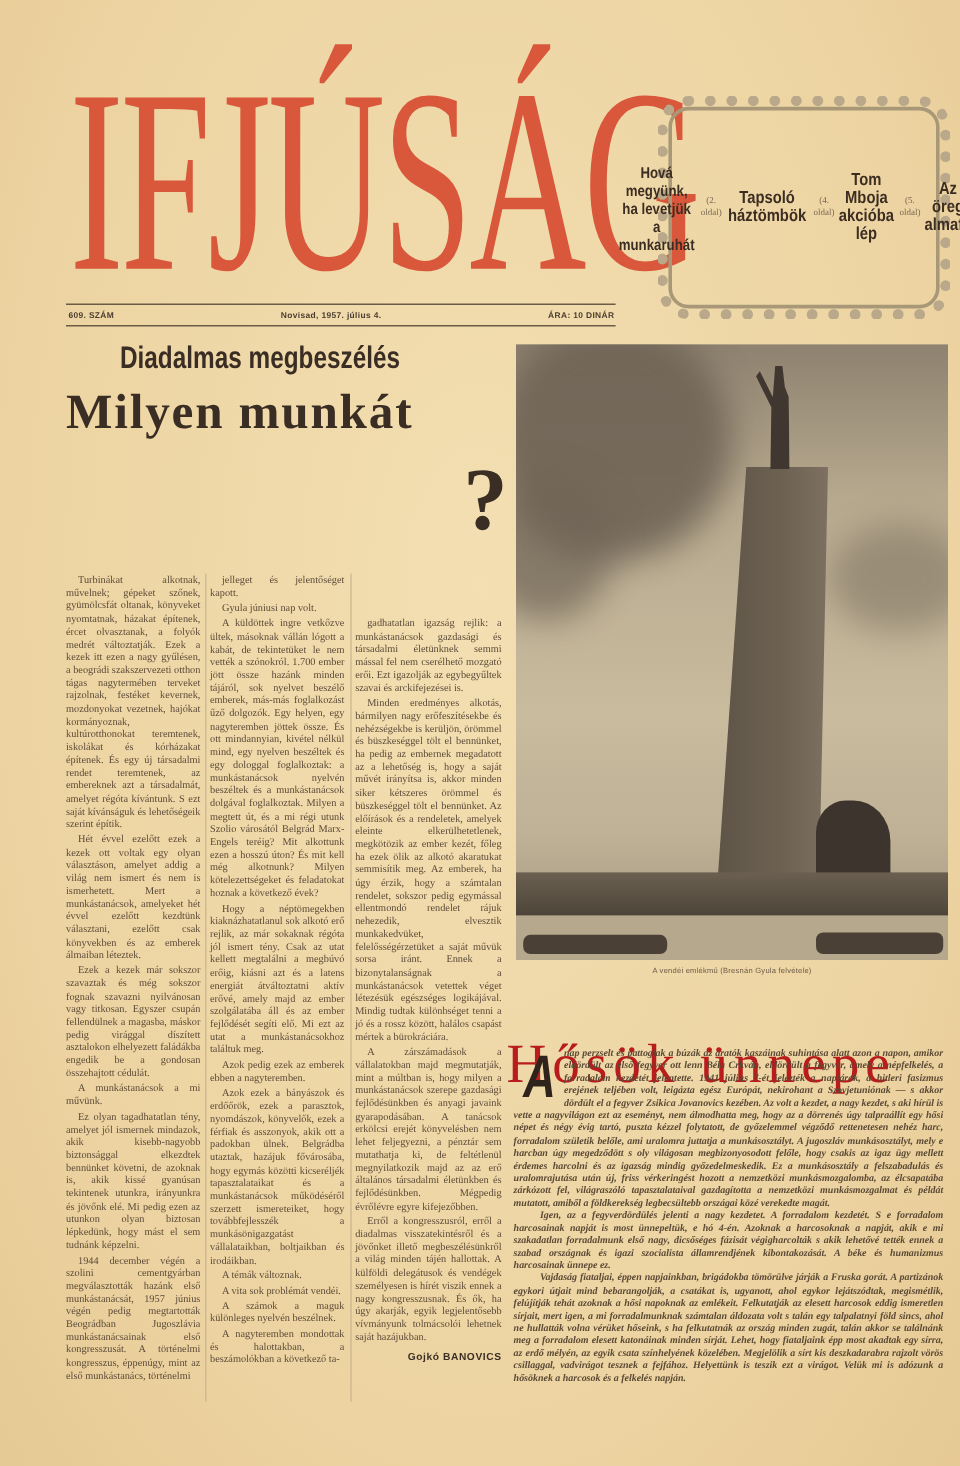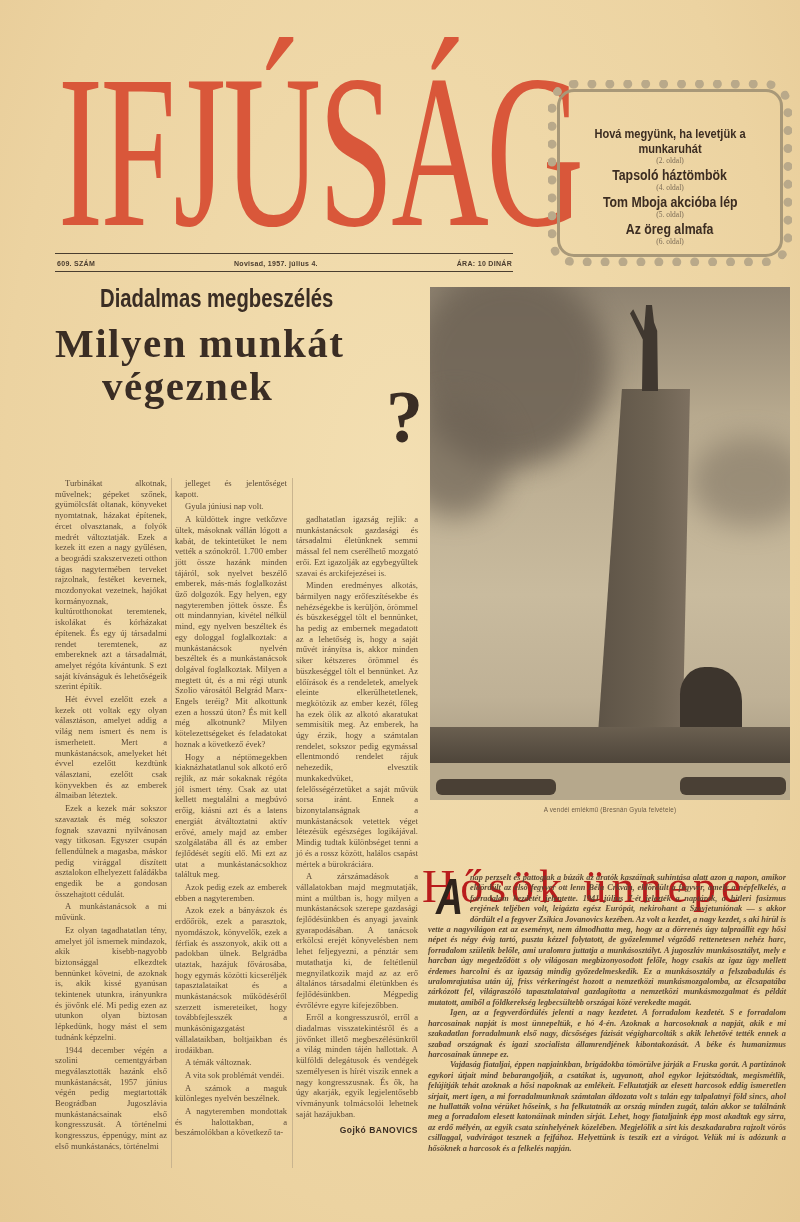--- a/index.html
+++ b/index.html
@@ -19,21 +19,21 @@
     font-family: "Liberation Serif", serif;
     font-size: 218px; line-height: 200px; color: #d9573a;
     letter-spacing: -4px; transform: scaleX(0.62); transform-origin: left top;
     white-space: nowrap; font-weight: normal;
   }
   .teaser-box {
     position: absolute; left: 548px; top: 80px; width: 244px; height: 186px;
     border: 9px solid #b9a98a; border-radius: 26px;
     border-style: dotted;
     outline: 3px solid #a89878; outline-offset: -12px;
-    display: flex; flex-direction: column; align-items: center; justify-content: flex-end;
+    display: flex; flex-direction: row; align-items: center; justify-content: center;
     text-align: center; padding: 8px 14px;
   }
   .teaser-title { font-family: "Liberation Sans", sans-serif; font-weight: bold; font-size: 13px; line-height: 15px; color: #3c2d22; transform: scaleX(0.85); }
   .teaser-page { font-size: 7.5px; color: #7a6a55; line-height: 10px; margin-bottom: 2px; }
   .teaser-title.big { font-size: 14.5px; }
 
   .rule { position: absolute; left: 55px; height: 0; border-top: 1.5px solid #4a3e30; }
   .infobar {
     position: absolute; left: 57px; top: 256px; width: 455px; height: 14px;
     font-family: "Liberation Sans", sans-serif; font-weight: bold; font-size: 7px; color: #4a3c2e;
@@ -135,21 +135,20 @@
   <div class="infobar">
     <span>609. SZÁM</span>
     <span>Novisad, 1957. július 4.</span>
     <span>ÁRA: 10 DINÁR</span>
   </div>
   <div class="rule" style="top:271px; width:458px;"></div>
 
   <div class="kicker">Diadalmas megbeszélés</div>
   <div class="headline">
     <span class="l1">Milyen munkát</span>
-    <span class="l2">végeznek</span>
   </div>
   <div class="qmark">?</div>
 
   <div class="col c1">
     <p>Turbinákat alkotnak, művelnek; gépeket szőnek, gyümölcsfát oltanak, könyveket nyomtatnak, házakat építenek, ércet olvasztanak, a folyók medrét változtatják. Ezek a kezek itt ezen a nagy gyűlésen, a beográdi szakszervezeti otthon tágas nagytermében terveket rajzolnak, festéket kevernek, mozdonyokat vezetnek, hajókat kormányoznak, kultúrotthonokat teremtenek, iskolákat és kórházakat építenek. És egy új társadalmi rendet teremtenek, az embereknek azt a társadalmát, amelyet régóta kívántunk. S ezt saját kívánságuk és lehetőségeik szerint építik.</p>
     <p>Hét évvel ezelőtt ezek a kezek ott voltak egy olyan választáson, amelyet addig a világ nem ismert és nem is ismerhetett. Mert a munkástanácsok, amelyeket hét évvel ezelőtt kezdtünk választani, ezelőtt csak könyvekben és az emberek álmaiban léteztek.</p>
     <p>Ezek a kezek már sokszor szavaztak és még sokszor fognak szavazni nyilvánosan vagy titkosan. Egyszer csupán fellendülnek a magasba, máskor pedig virággal díszített asztalokon elhelyezett faládákba engedik be a gondosan összehajtott cédulát.</p>
     <p>A munkástanácsok a mi művünk.</p>
     <p>Ez olyan tagadhatatlan tény, amelyet jól ismernek mindazok, akik kisebb-nagyobb biztonsággal elkezdtek bennünket követni, de azoknak is, akik kissé gyanúsan tekintenek utunkra, irányunkra és jövőnk elé. Mi pedig ezen az utunkon olyan biztosan lépkedünk, hogy mást el sem tudnánk képzelni.</p>
     <p>1944 december végén a szolini cementgyárban megválasztották hazánk első munkástanácsát, 1957 június végén pedig megtartották Beográdban Jugoszlávia munkástanácsainak első kongresszusát. A történelmi kongresszus, éppenúgy, mint az első munkástanács, történelmi</p>

